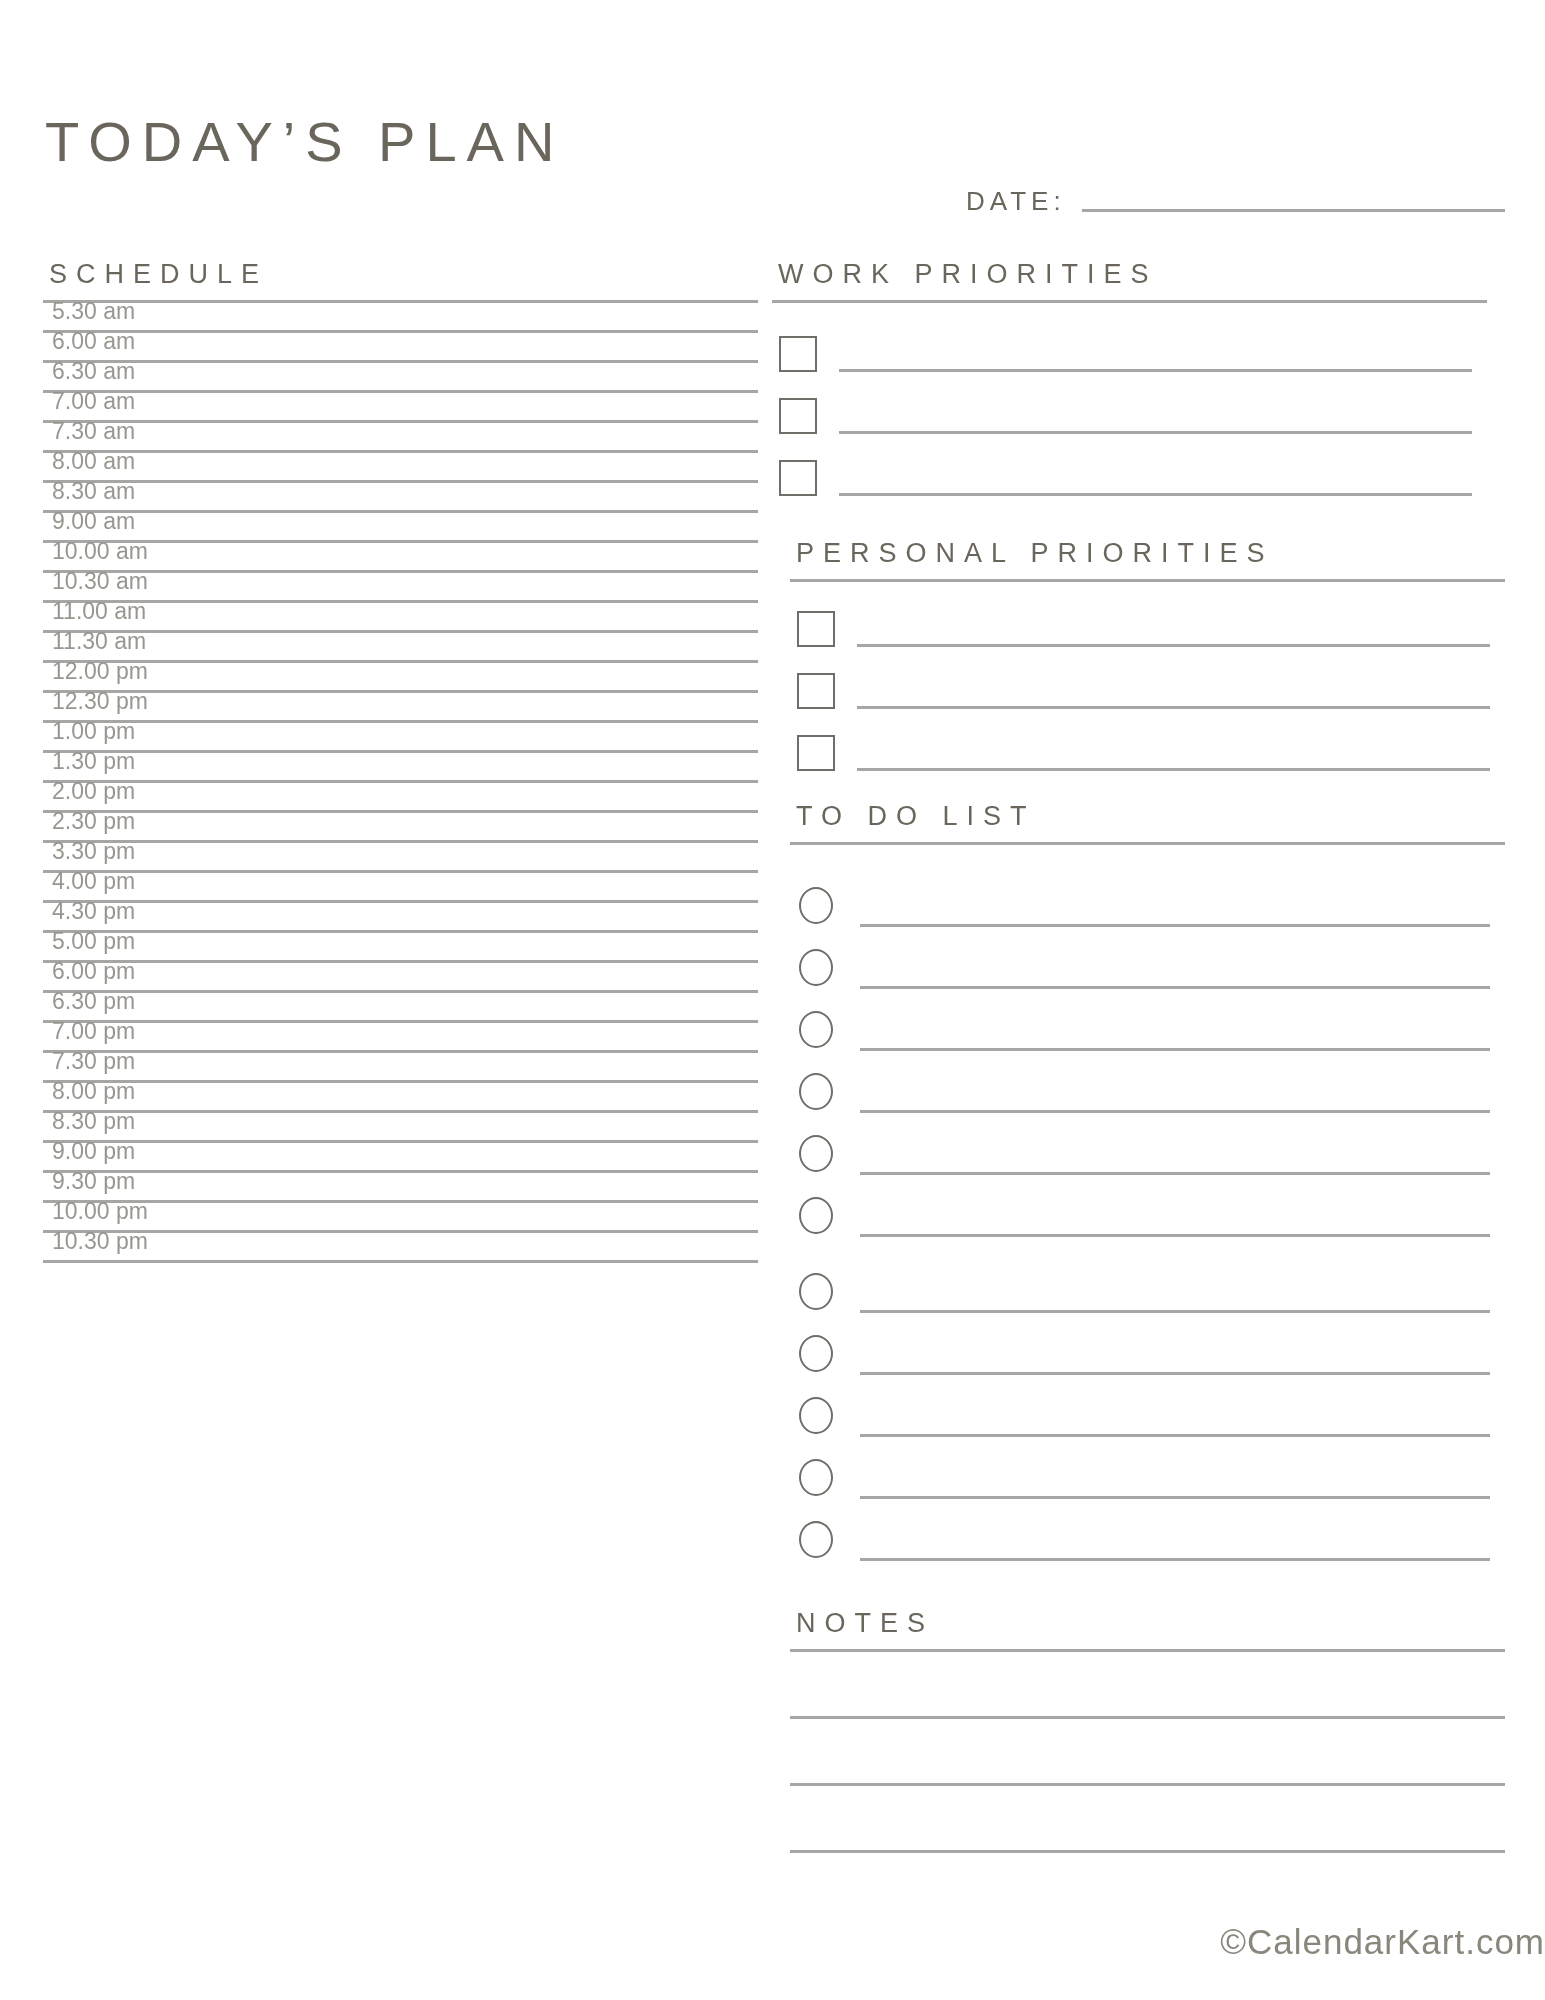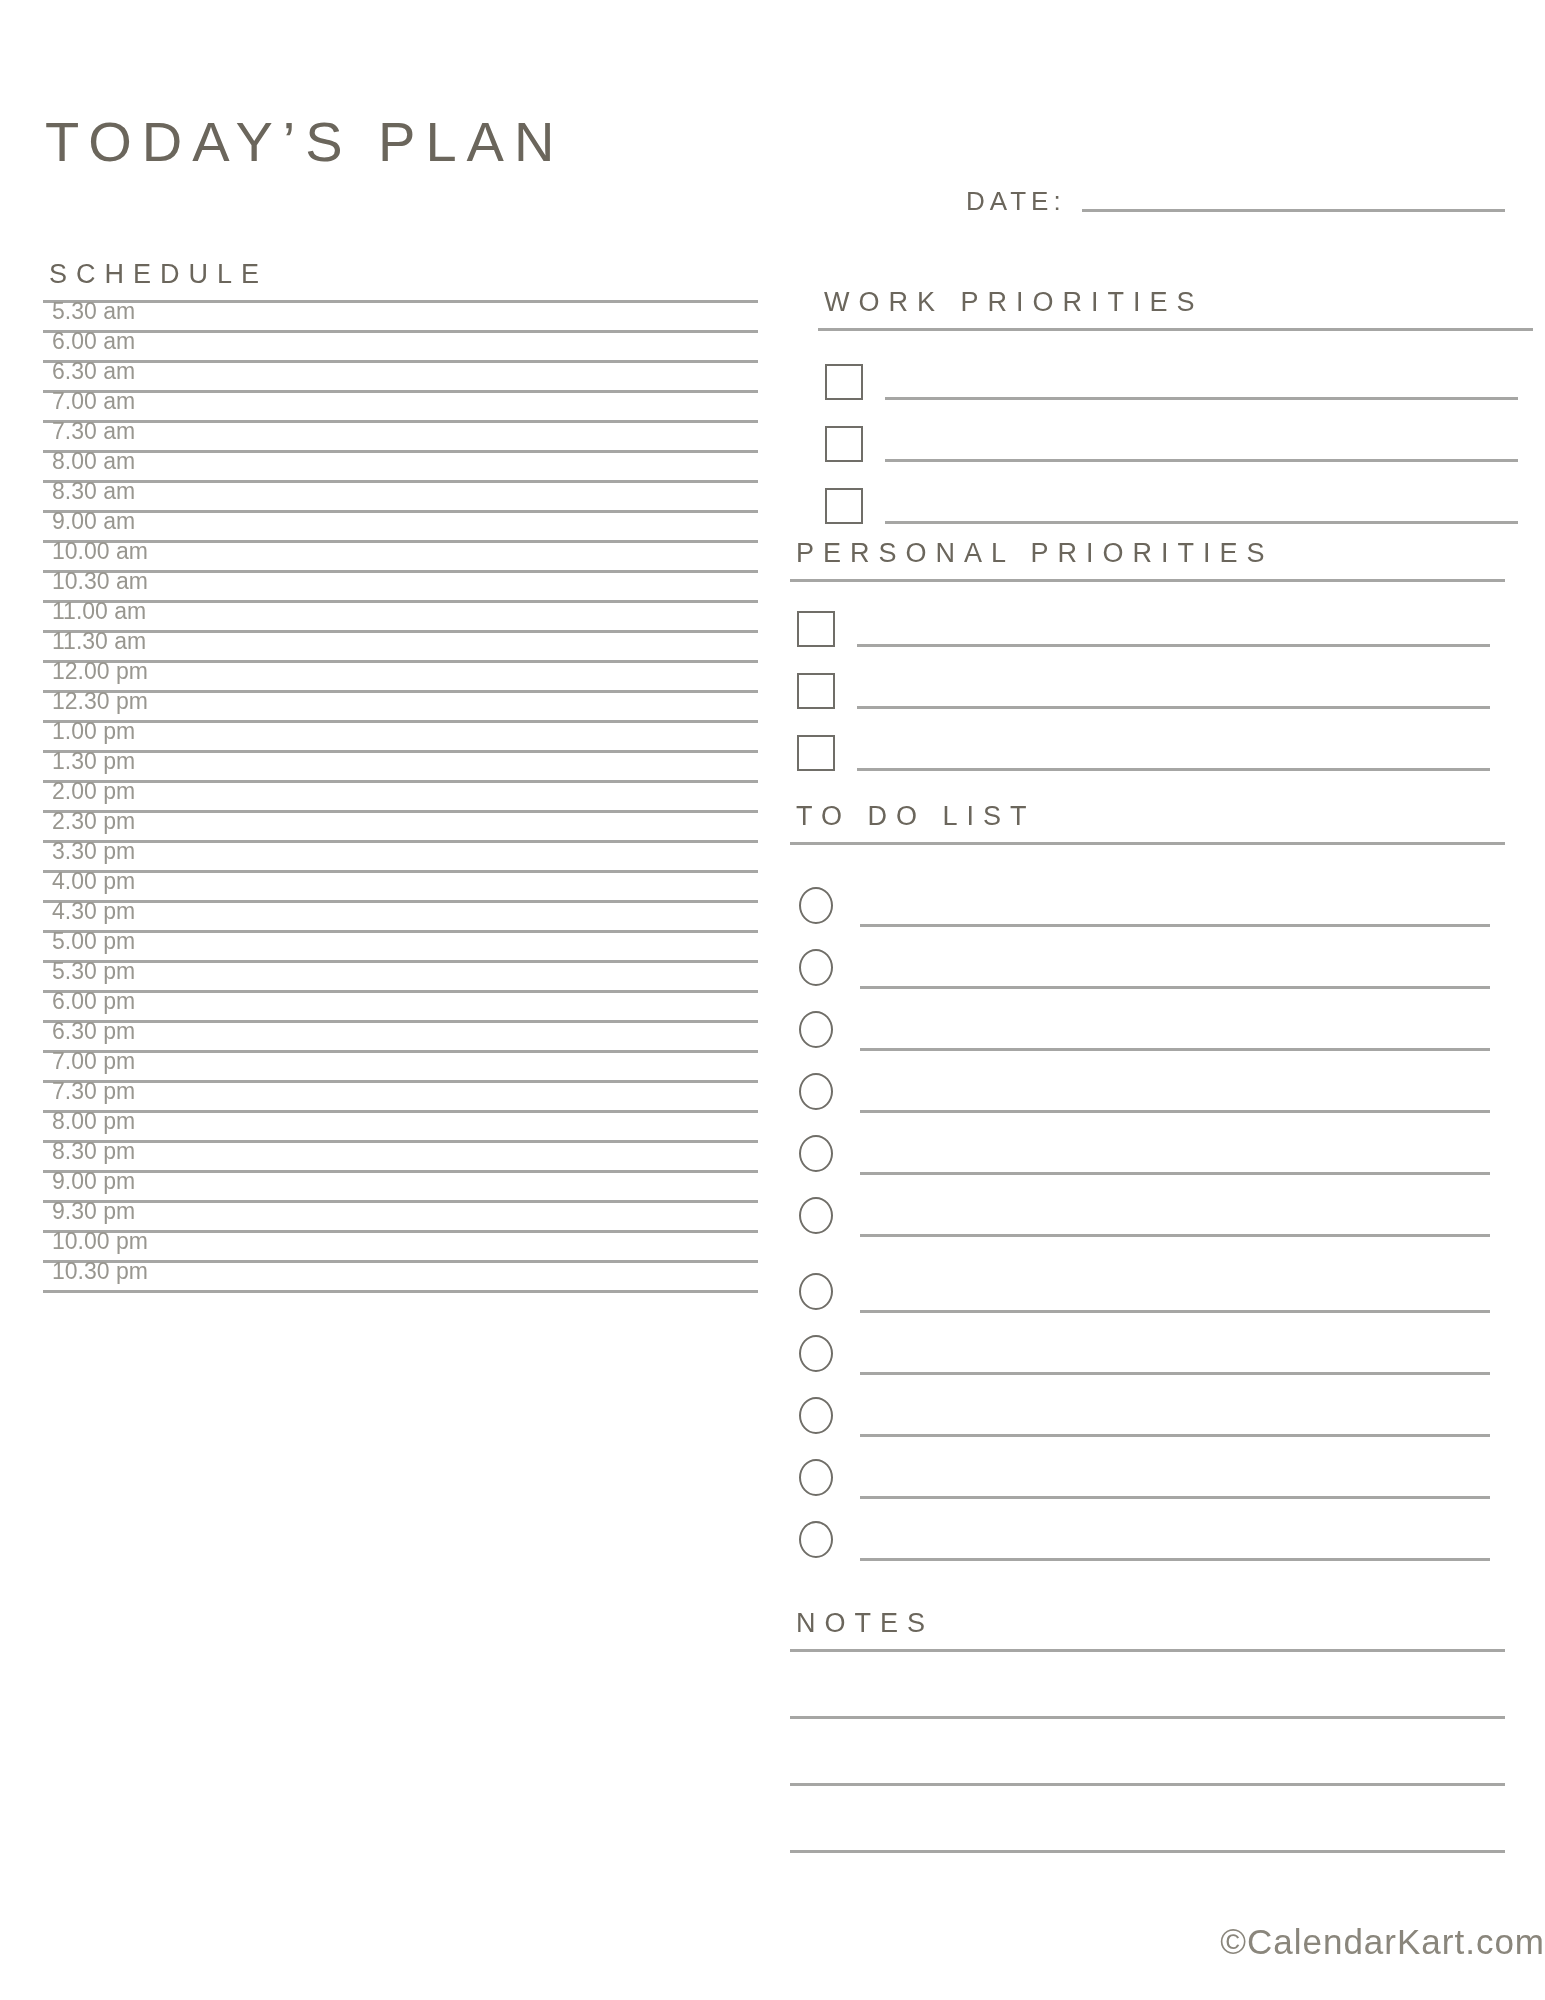--- a/index.html
+++ b/index.html
@@ -49,21 +49,21 @@
     border-bottom:3px solid var(--c-line,#a6a6a4);
     text-decoration:underline;
   }
   .srow .time{
     position:absolute;left:9px;bottom:7px;
     font-size:23px;line-height:1;
     color:var(--c-time,#98968f);
     white-space:nowrap;
   }
   
-  #work{left:818px;top:260px;width:715px;margin-top:28px;}
+  #work{left:772px;top:260px;width:715px;}
   #personal{left:790px;top:539px;width:715px;}
   #todo{left:790px;top:802px;width:715px;}
   .prow,.trow{position:relative;height:62px;}
   #work .prow:first-child{margin-top:7px;}
   #personal .prow:first-child{margin-top:3px;}
   #todo-rows .trow:first-child{margin-top:20px;}
   .trow.gap{margin-top:14px;}
   .box{
     position:absolute;left:7px;bottom:0;
     width:34px;height:32px;
@@ -176,23 +176,20 @@
         <div class="srow">
           <span class="time">4.00 pm</span>
         </div>
         <div class="srow">
           <span class="time">4.30 pm</span>
         </div>
         <div class="srow">
           <span class="time">5.00 pm</span>
         </div>
         <div class="srow">
-          <span class="time">5.30 pm</span>
-        </div>
-        <div class="srow">
           <span class="time">6.00 pm</span>
         </div>
         <div class="srow">
           <span class="time">6.30 pm</span>
         </div>
         <div class="srow">
           <span class="time">7.00 pm</span>
         </div>
         <div class="srow">
           <span class="time">7.30 pm</span>

